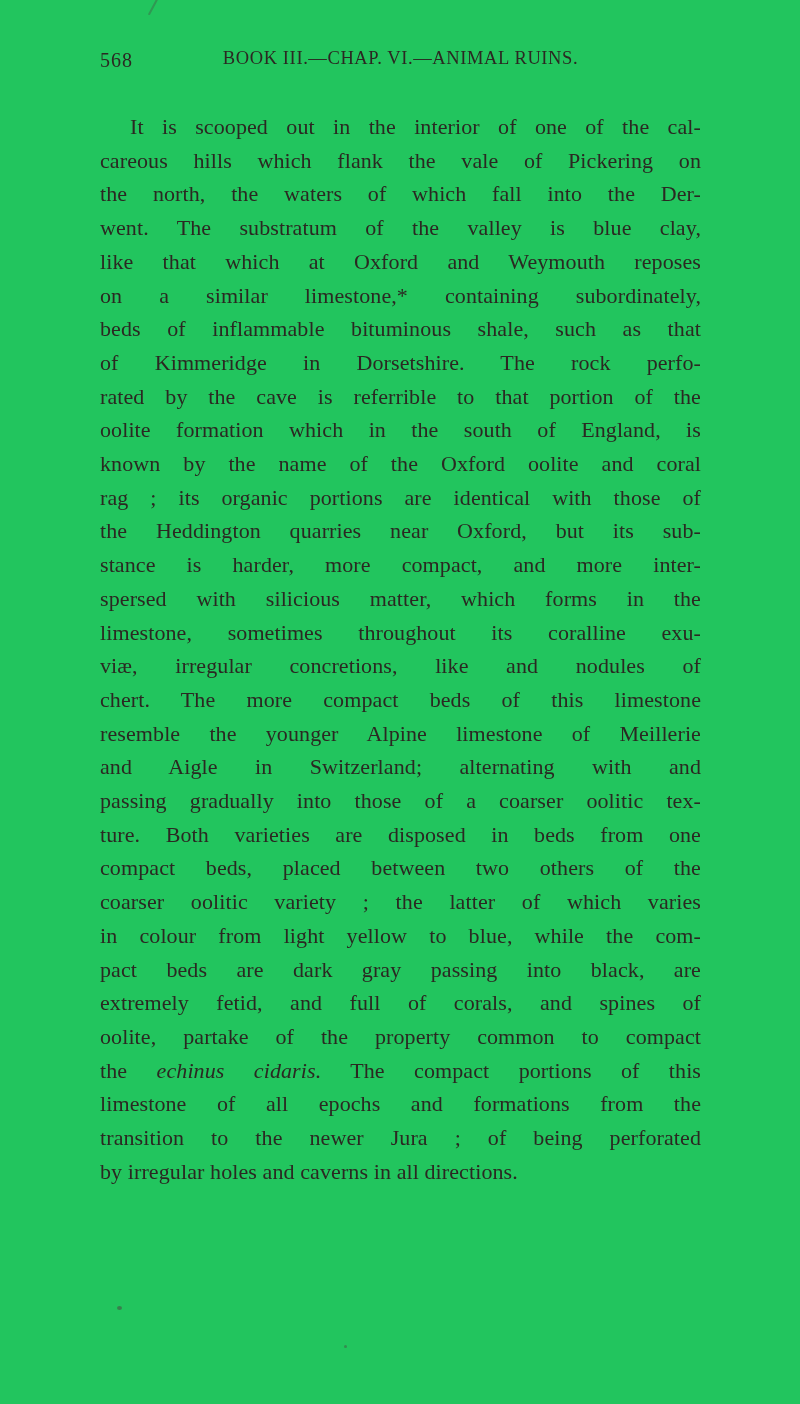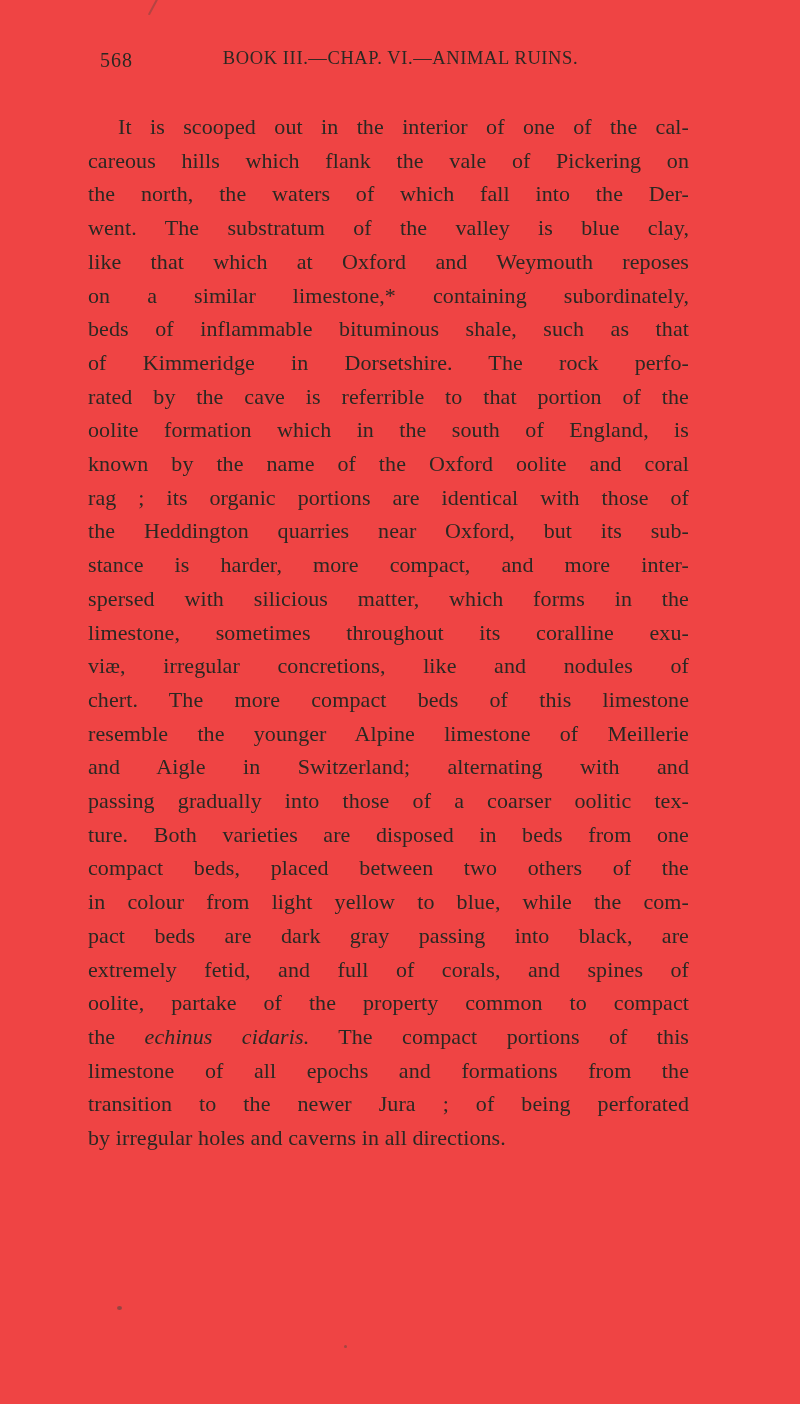--- a/index.html
+++ b/index.html
@@ -1,20 +1,20 @@
 <!DOCTYPE html>
 <html><head>
 <meta charset="utf-8">
 <style>
   html, body { margin: 0; padding: 0; }
   .page {
     position: relative;
     width: 800px;
     height: 1404px;
-    background: #ef4444;
+    background: #22c55e;
     font-family: "Liberation Serif", serif;
     color: #2b2822;
     overflow: hidden;
   }
   .header {
     position: absolute;
     top: 48px;
     left: 100px;
     width: 601px;
     height: 26px;
@@ -29,21 +29,21 @@
   .running-title {
     display: block;
     text-align: center;
     font-size: 18.5px;
     letter-spacing: 0.6px;
     white-space: nowrap;
   }
   .body-text {
     position: absolute;
     top: 110px;
-    left: 88px;
+    left: 100px;
     width: 601px;
     font-size: 22px;
     line-height: 33.7px;
     letter-spacing: 0.1px;
   }
   .line {
     text-align: justify;
     text-align-last: justify;
   }
   .line.indent { text-indent: 30px; }
@@ -86,20 +86,21 @@
       <div class="line">stance is harder, more compact, and more inter-</div>
       <div class="line">spersed with silicious matter, which forms in the</div>
       <div class="line">limestone, sometimes throughout its coralline exu-</div>
       <div class="line">viæ, irregular concretions, like and nodules of</div>
       <div class="line">chert.  The more compact beds of this limestone</div>
       <div class="line">resemble the younger Alpine limestone of Meillerie</div>
       <div class="line">and Aigle in Switzerland; alternating with and</div>
       <div class="line">passing gradually into those of a coarser oolitic tex-</div>
       <div class="line">ture.  Both varieties are disposed in beds from one</div>
       <div class="line">compact beds, placed between two others of the</div>
+      <div class="line">coarser oolitic variety ; the latter of which varies</div>
       <div class="line">in colour from light yellow to blue, while the com-</div>
       <div class="line">pact beds are dark gray passing into black, are</div>
       <div class="line">extremely fetid, and full of corals, and spines of</div>
       <div class="line">oolite, partake of the property common to compact</div>
       <div class="line">the <i>echinus cidaris.</i>  The compact portions of this</div>
       <div class="line">limestone of all epochs and formations from the</div>
       <div class="line">transition to the newer Jura ; of being perforated</div>
       <div class="line last">by irregular holes and caverns in all directions.</div>
     </div>
 

